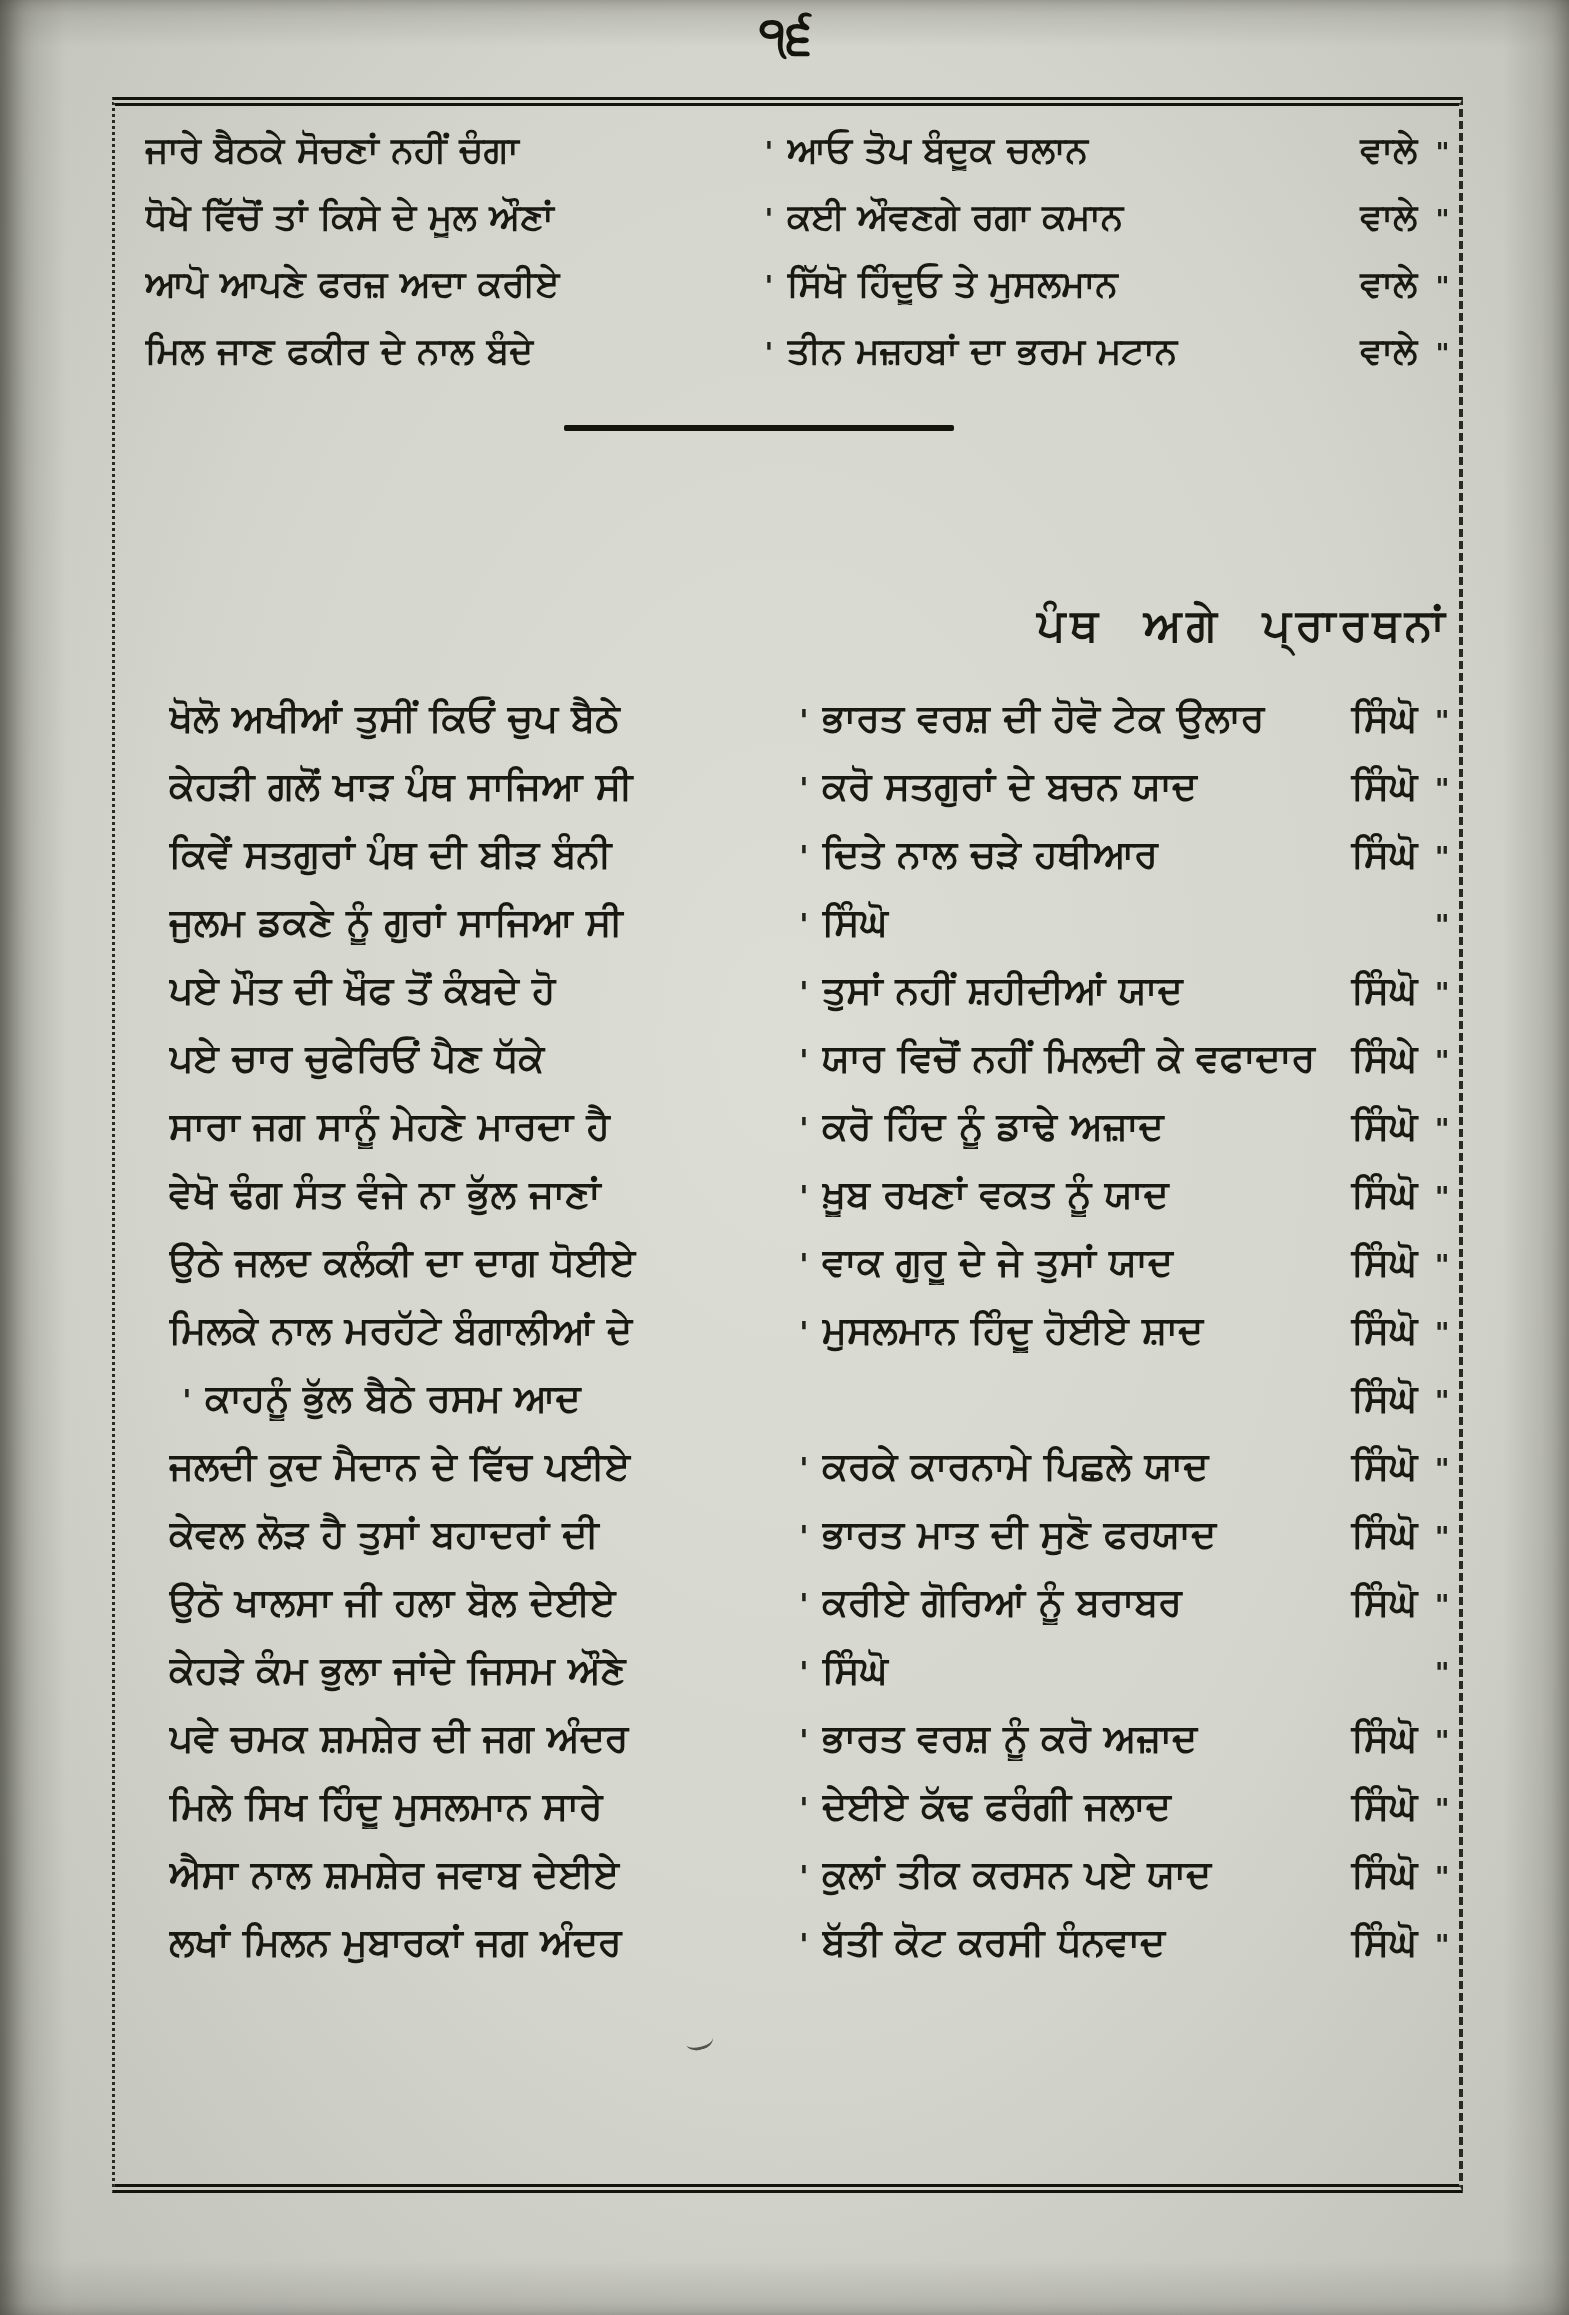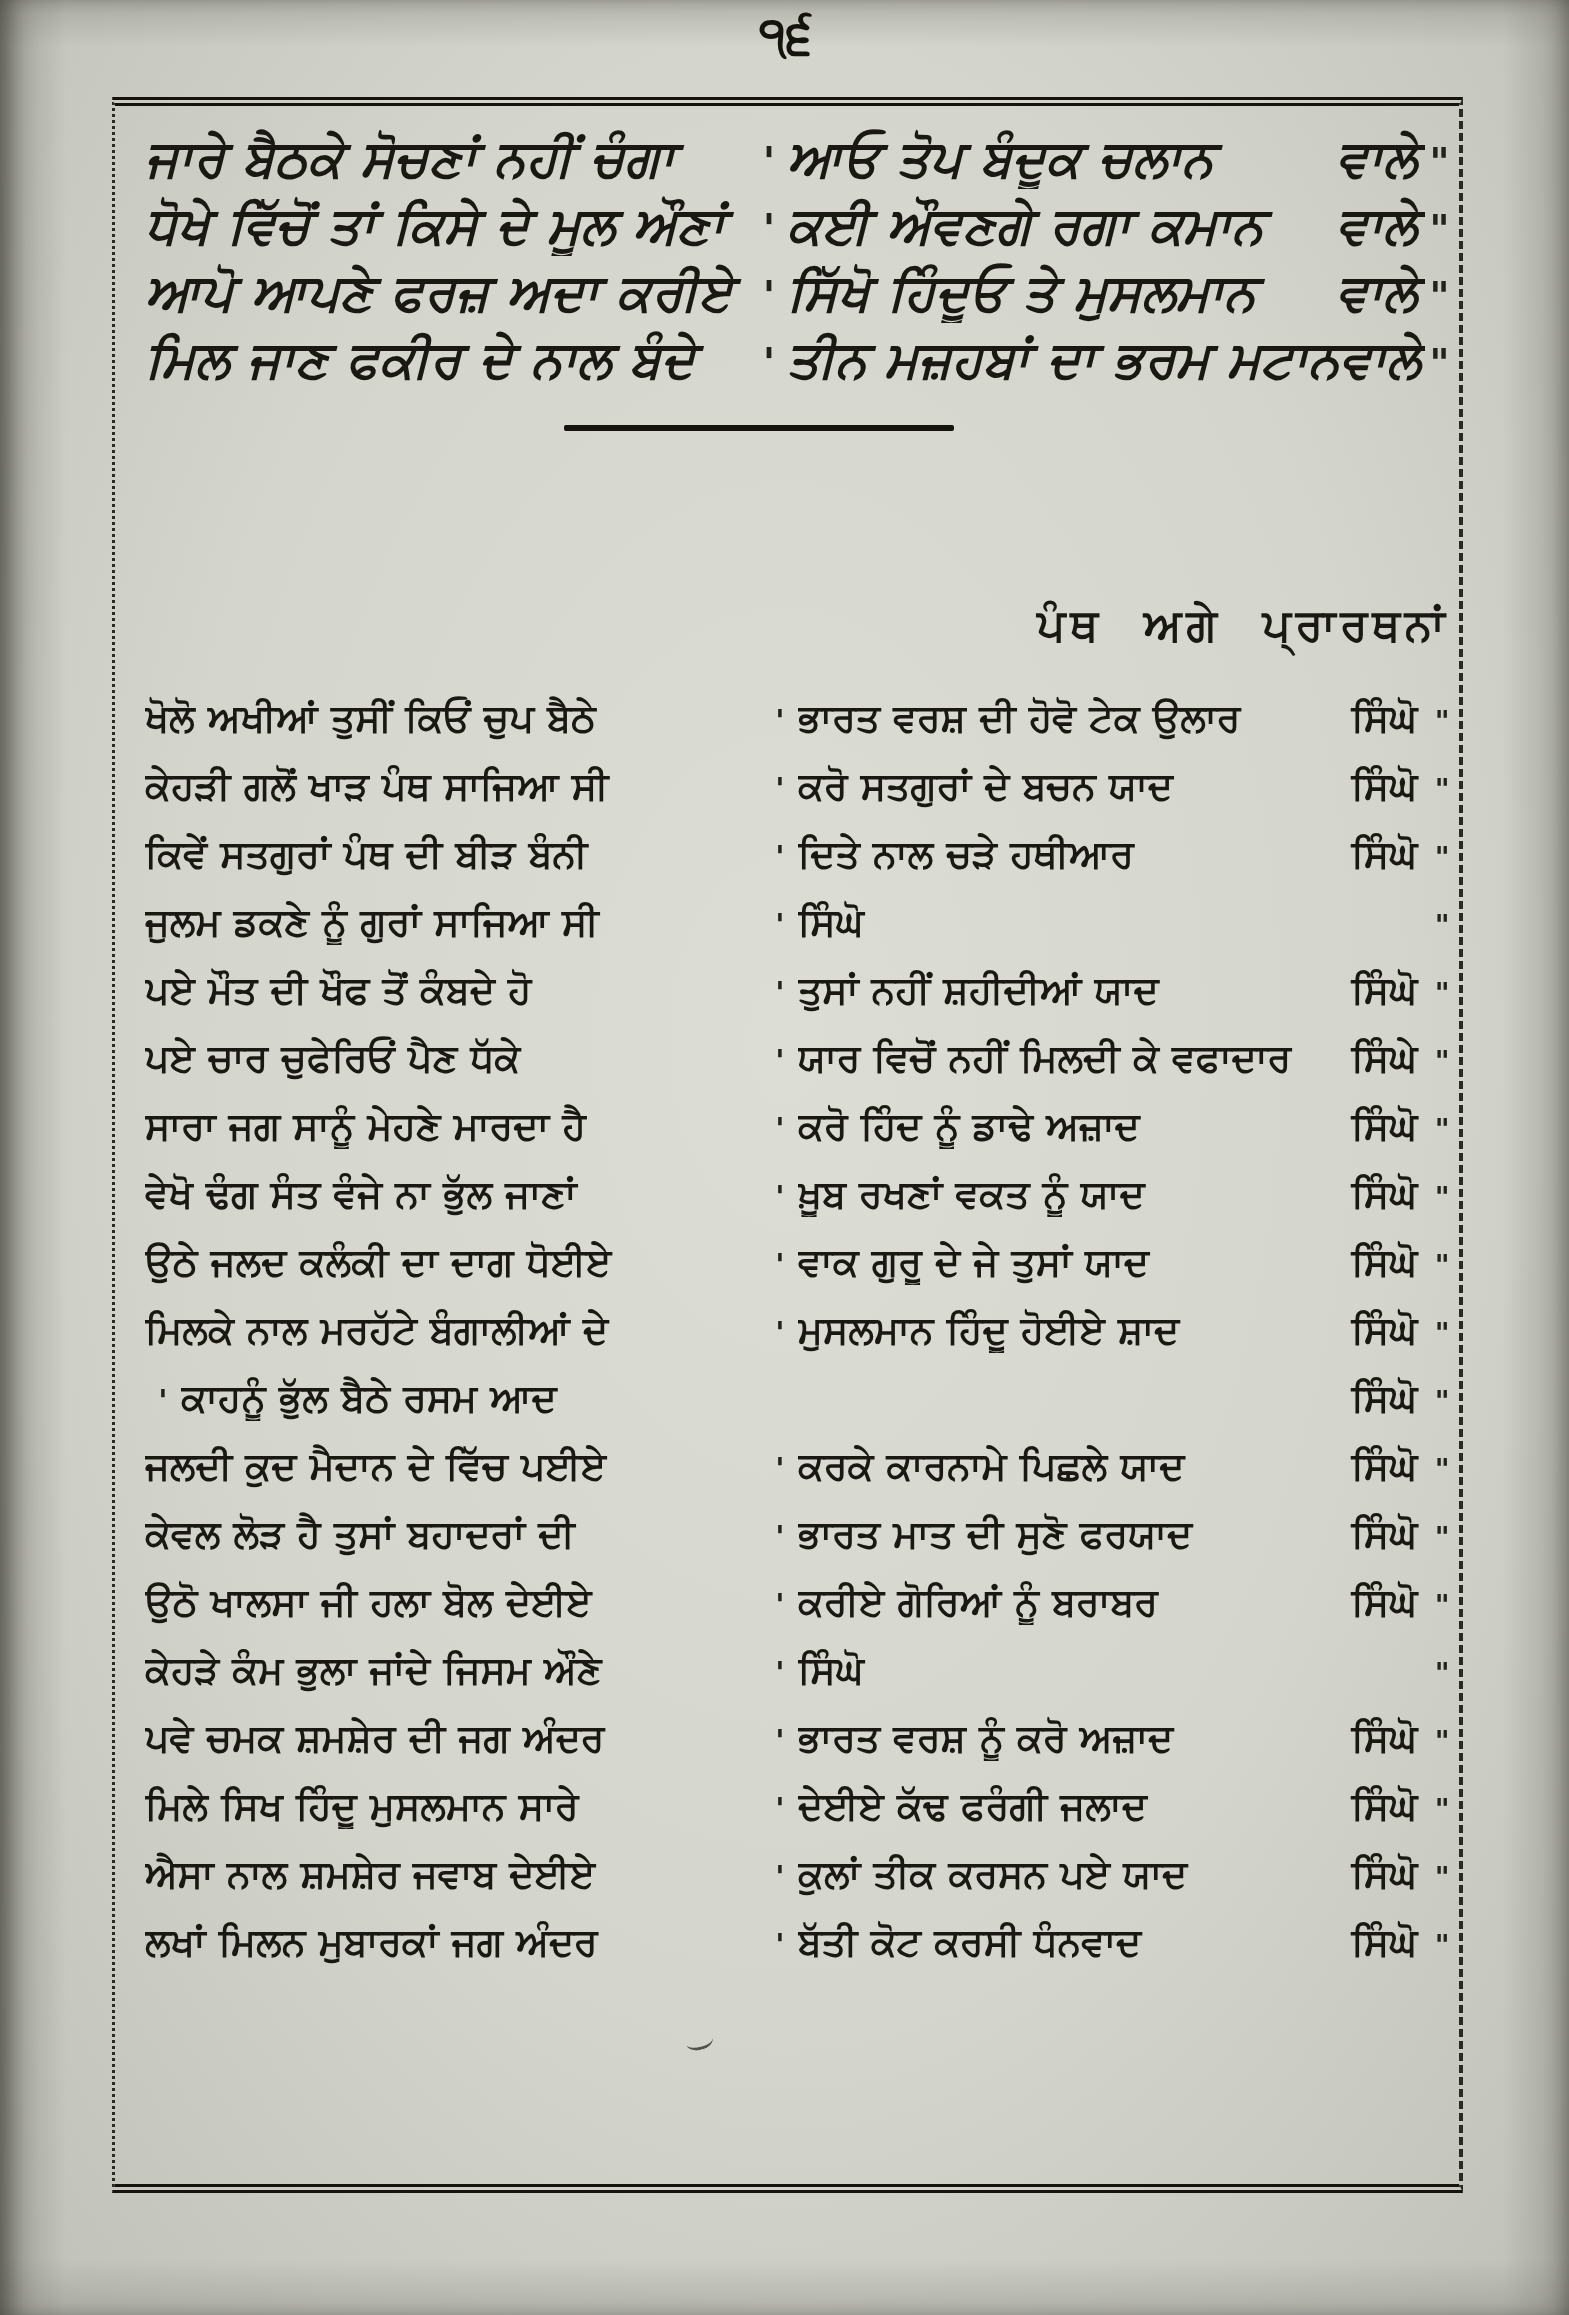--- a/index.html
+++ b/index.html
@@ -25,33 +25,33 @@
   .frame{
     position:absolute;left:112px;top:97px;
     width:1344px;height:2078px;
     border-top:9.5px double #14130e;
     border-bottom:9.5px double #14130e;
     border-left:3.8px dotted #2a2922;
     border-right:4.7px dashed #2a2922;
   }
   .content{position:absolute;left:0;top:0;right:0;bottom:0;padding:23px 9.5px 0 30px;}
   .vrow{display:flex;align-items:baseline;font-weight:bold;}
-  .top-rows .vrow{height:67px;font-size:51px;font-style:italic;}
+  .top-rows .vrow{height:67px;font-size:36px;}
   .body-rows .vrow{height:68px;font-size:38px;}
   .vleft{flex:0 0 606px;white-space:nowrap;overflow:hidden;}
   .body-rows .vleft{flex:0 0 617px;}
   .vsep{flex:0 0 36px;text-align:center;font-size:.8em;color:#23221c;}
   .vright{flex:1;display:flex;justify-content:space-between;align-items:flex-end;
           white-space:nowrap;overflow:hidden;padding-right:7.6px;}
   .vend{flex:0 0 24.6px;text-align:right;font-size:.75em;color:#23221c;}
   .divider{width:390px;height:5.7px;background:#14130e;margin:28px auto 0 auto;
            transform:translateX(-38px);border-radius:1.9px;}
   .heading{margin-top:168px;text-align:right;font-size:44px;font-weight:bold;
            letter-spacing:4.7px;word-spacing:21px;}
-  .body-rows{margin-top:45px;}
+  .body-rows{margin-top:45px;margin-left:24px;}
   .smudge{position:absolute;left:686px;top:2033px;width:26.5px;height:14px;
           border-bottom:3.8px solid rgba(40,40,34,.75);border-radius:50%;
           transform:rotate(-14deg);}
 </style>
 </head>
 <body>
 
 <div class="scan">
   <div class="pagenum">੧੬</div>
 

